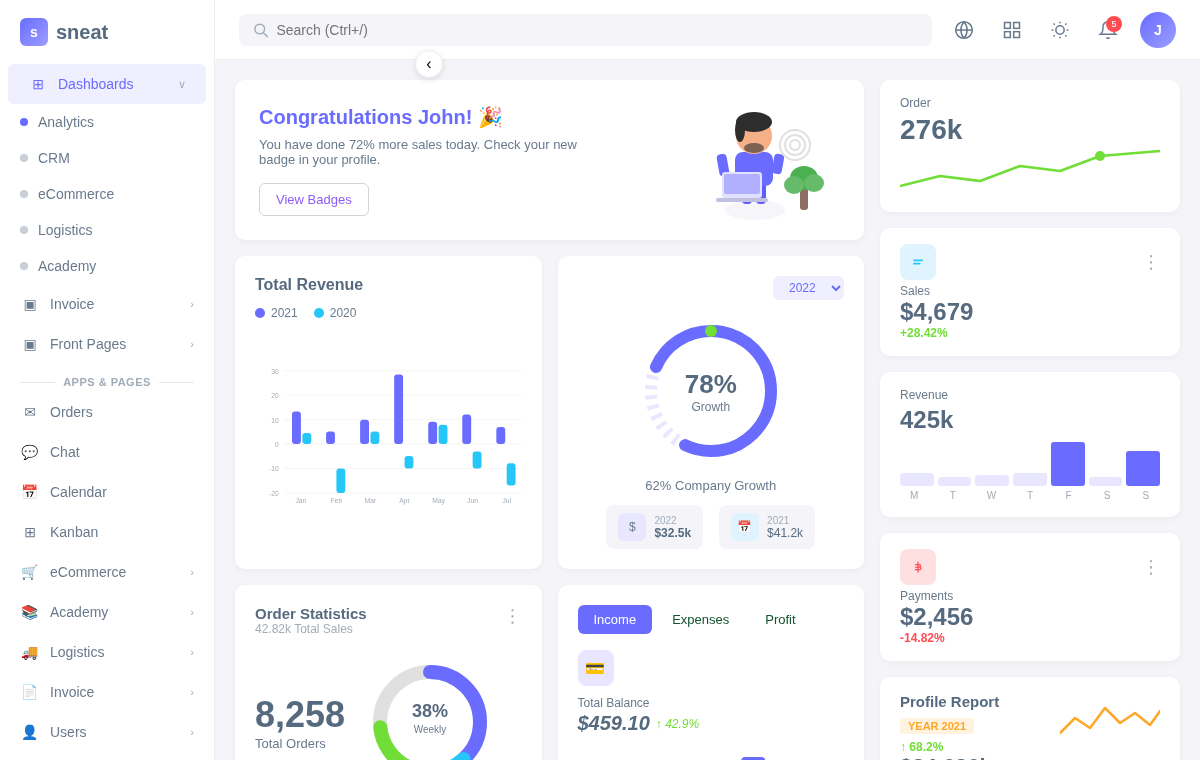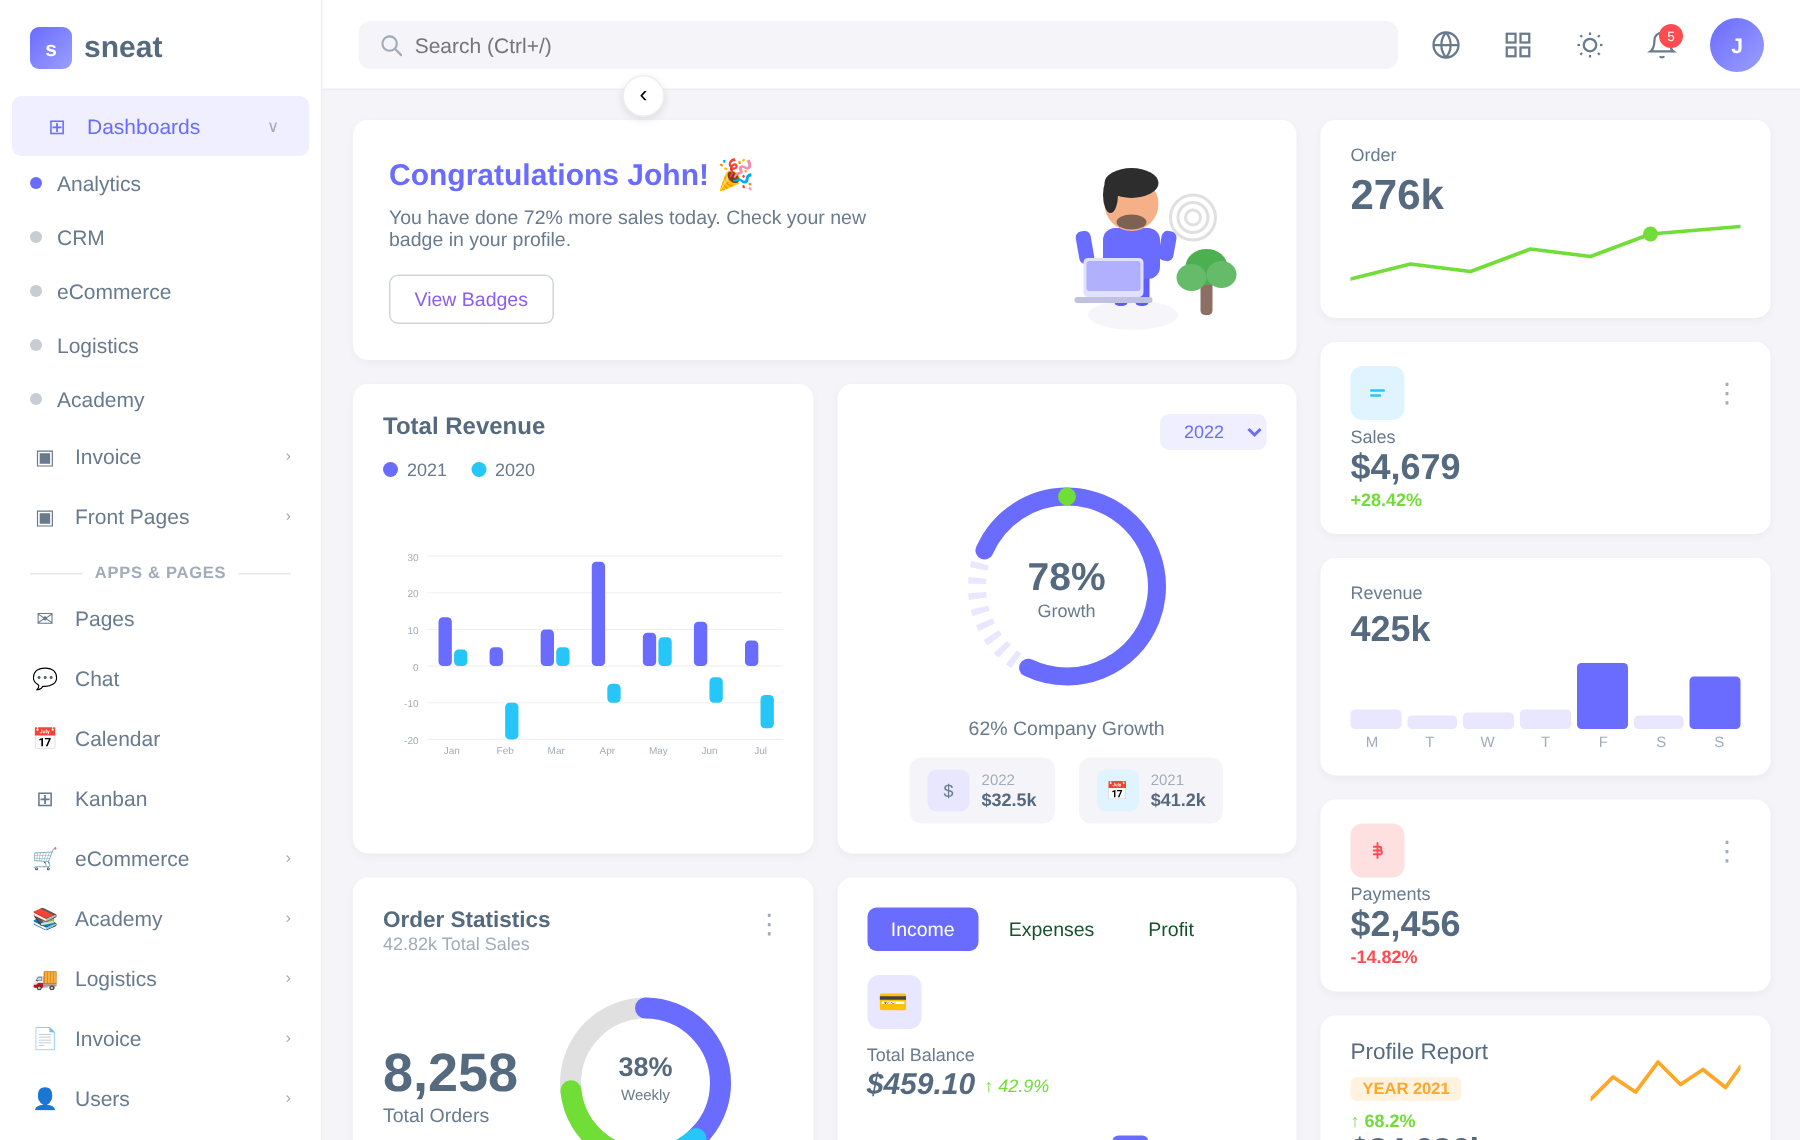--- a/index.html
+++ b/index.html
@@ -74,21 +74,21 @@
     .card-header { display: flex; align-items: center; justify-content: space-between; margin-bottom: 4px; }
     .card-label { font-size: 12px; color: #697a8d; }
     .card-value { font-size: 24px; font-weight: 700; color: #566a7f; }
     .card-badge-up { color: #71dd37; font-size: 12px; font-weight: 600; }
     .card-badge-down { color: #ff4c51; font-size: 12px; font-weight: 600; }
     .three-dots { color: #a1acb8; cursor: pointer; font-size: 18px; }
 
     
     .profile-card { background: #fff; border-radius: 10px; padding: 16px 20px; box-shadow: 0 2px 6px rgba(0,0,0,0.04); display: flex; gap: 12px; align-items: flex-start; }
     .profile-text { flex: 1; }
-    .profile-title { font-size: 15px; font-weight: 400; color: #566a7f; margin-bottom: 6px; }
+    .profile-title { font-size: 15px; font-weight: 700; color: #566a7f; margin-bottom: 6px; }
     .year-badge { background: #fff3e0; color: #ffa726; font-size: 11px; font-weight: 600; padding: 2px 8px; border-radius: 4px; display: inline-block; margin-bottom: 6px; }
     .profile-value { font-size: 22px; font-weight: 700; color: #566a7f; }
 
     
     .orders-card { background: #fff; border-radius: 10px; padding: 20px; box-shadow: 0 2px 6px rgba(0,0,0,0.04); }
     .orders-header { display: flex; align-items: flex-start; justify-content: space-between; margin-bottom: 16px; }
     .orders-title { font-size: 15px; font-weight: 600; color: #566a7f; }
     .orders-subtitle { font-size: 12px; color: #a1acb8; }
     .orders-count { font-size: 36px; font-weight: 700; color: #566a7f; }
     .orders-label { font-size: 13px; color: #697a8d; }
@@ -178,21 +178,21 @@
     <span class="chevron">›</span>
   </div>
 
   <div class="sidebar-section-label">
     <span>APPS &amp; PAGES</span>
   </div>
 
   <div class="sidebar-item">
     <div class="left">
       <div class="icon-box">✉</div>
-      <span>Pages</span>
+      <span>Orders</span>
     </div>
   </div>
   <div class="sidebar-item">
     <div class="left">
       <div class="icon-box">💬</div>
       <span>Chat</span>
     </div>
   </div>
   <div class="sidebar-item">
     <div class="left">
@@ -432,21 +432,21 @@
               <div style="width:28px;height:28px;background:#e8e7ff;border-radius:6px;display:flex;align-items:center;justify-content:center;font-size:12px;">$</div>
               <div>
                 <div style="font-size:10px;color:#a1acb8;">2022</div>
                 <div style="font-size:12px;font-weight:600;color:#566a7f;">$32.5k</div>
               </div>
             </div>
             <div class="year-stat">
               <div style="width:28px;height:28px;background:#e0f4ff;border-radius:6px;display:flex;align-items:center;justify-content:center;font-size:12px;">📅</div>
               <div>
                 <div style="font-size:10px;color:#a1acb8;">2021</div>
-                <div style="font-size:12px;font-weight:700;color:#566a7f;">$41.2k</div>
+                <div style="font-size:12px;font-weight:400;color:#566a7f;">$41.2k</div>
               </div>
             </div>
           </div>
         </div>
       </div>
 
       <div class="stats-row">
 
         <div class="orders-card">
           <div class="orders-header">

